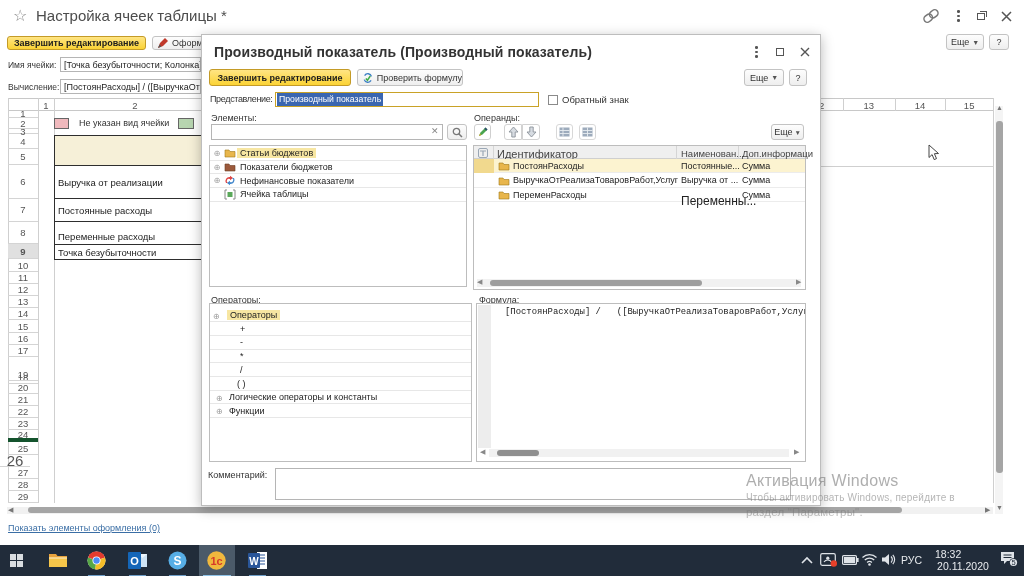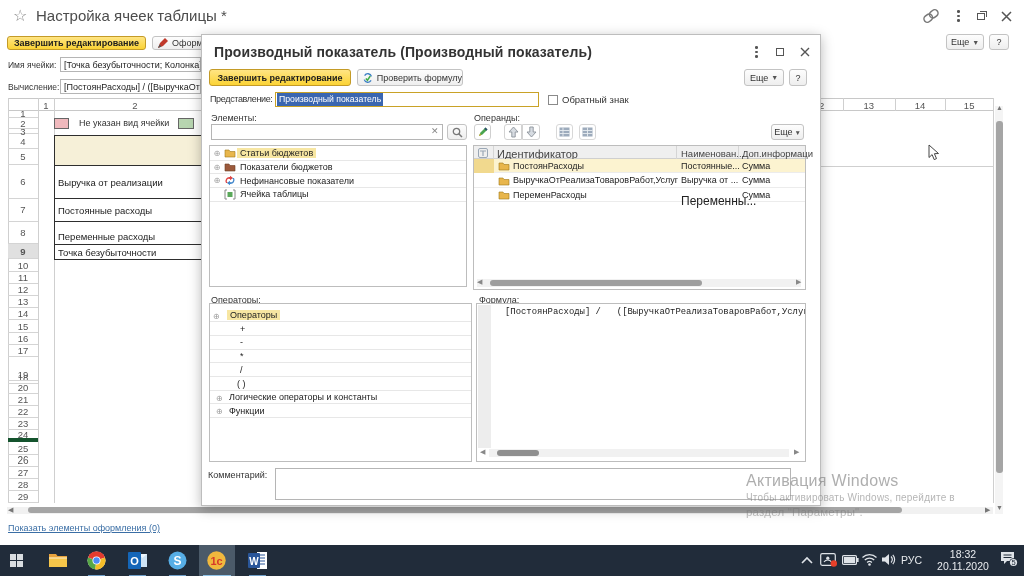--- a/index.html
+++ b/index.html
@@ -84,21 +84,21 @@
     <div class="abs" style="left:8px;top:332.69999999999993px;width:30px;height:12.199999999999989px;border-bottom:1px solid #d4d4d4;display:flex;align-items:center;justify-content:center;font-size:9.5px;color:#555">16</div>
     <div class="abs" style="left:8px;top:344.8999999999999px;width:30px;height:12.199999999999989px;border-bottom:1px solid #d4d4d4;display:flex;align-items:center;justify-content:center;font-size:9.5px;color:#555">17</div>
     <div class="abs" style="left:8px;top:372px;width:30px;height:12.199999999999989px;border-bottom:1px solid #d4d4d4;display:flex;align-items:center;justify-content:center;font-size:9.5px;color:#555">18</div>
     <div class="abs" style="left:8px;top:369.2999999999999px;width:30px;height:12.199999999999989px;border-bottom:1px solid #d4d4d4;display:flex;align-items:center;justify-content:center;font-size:9.5px;color:#555">19</div>
     <div class="abs" style="left:8px;top:381.4999999999999px;width:30px;height:12.199999999999989px;border-bottom:1px solid #d4d4d4;display:flex;align-items:center;justify-content:center;font-size:9.5px;color:#555">20</div>
     <div class="abs" style="left:8px;top:393.6999999999999px;width:30px;height:12.199999999999989px;border-bottom:1px solid #d4d4d4;display:flex;align-items:center;justify-content:center;font-size:9.5px;color:#555">21</div>
     <div class="abs" style="left:8px;top:405.89999999999986px;width:30px;height:12.199999999999989px;border-bottom:1px solid #d4d4d4;display:flex;align-items:center;justify-content:center;font-size:9.5px;color:#555">22</div>
     <div class="abs" style="left:8px;top:418.09999999999985px;width:30px;height:12.199999999999989px;border-bottom:1px solid #d4d4d4;display:flex;align-items:center;justify-content:center;font-size:9.5px;color:#555">23</div>
     <div class="abs" style="left:8px;top:430.29999999999984px;width:30px;height:12.199999999999989px;border-bottom:4px solid #14532d;display:flex;align-items:center;justify-content:center;font-size:9.5px;color:#555">24</div>
     <div class="abs" style="left:8px;top:442.49999999999983px;width:30px;height:12.199999999999989px;border-bottom:1px solid #d4d4d4;display:flex;align-items:center;justify-content:center;font-size:9.5px;color:#555">25</div>
-    <div class="abs" style="left:8px;top:454.6999999999998px;width:30px;height:12.199999999999989px;border-bottom:1px solid #d4d4d4;display:flex;align-items:center;justify-content:center;font-size:10px;color:#555">26</div>
+    <div class="abs" style="left:0;top:454.6999999999998px;width:30px;height:12.199999999999989px;border-bottom:1px solid #d4d4d4;display:flex;align-items:center;justify-content:center;font-size:15px;color:#555">26</div>
     <div class="abs" style="left:8px;top:466.8999999999998px;width:30px;height:12.199999999999989px;border-bottom:1px solid #d4d4d4;display:flex;align-items:center;justify-content:center;font-size:9.5px;color:#555">27</div>
     <div class="abs" style="left:8px;top:479.0999999999998px;width:30px;height:12.199999999999989px;border-bottom:1px solid #d4d4d4;display:flex;align-items:center;justify-content:center;font-size:9.5px;color:#555">28</div>
     <div class="abs" style="left:8px;top:491.2999999999998px;width:30px;height:12.199999999999989px;border-bottom:1px solid #d4d4d4;display:flex;align-items:center;justify-content:center;font-size:9.5px;color:#555">29</div>
   </div>
 
 <div class="abs" style="left:54px;top:118px;width:15px;height:11px;background:#f0b9bd;border:1px solid #666"></div>
 <div class="abs" style="left:79px;top:118px;font-size:9px;color:#333">Не указан вид ячейки</div>
 <div class="abs" style="left:178px;top:118px;width:16px;height:11px;background:#b7d5b0;border:1px solid #666"></div>
 
 <div class="cell" style="left:54px;top:135px;width:163px;height:31px;background:#f6f0d8;border-width:1.5px"></div>
@@ -380,21 +380,21 @@
   </svg>
 <svg class="abs" style="z-index:51;left:861px;top:553px" width="17" height="13" viewBox="0 0 17 13">
     <path d="M1.5 4.5 A10 10 0 0 1 15.5 4.5 M3.8 7 A6.8 6.8 0 0 1 13.2 7 M6.1 9.4 A3.6 3.6 0 0 1 10.9 9.4" stroke="#dfe3e8" stroke-width="1.3" fill="none"></path>
     <circle cx="8.5" cy="11.5" r="1.3" fill="#dfe3e8"></circle>
   </svg>
 <svg class="abs" style="z-index:51;left:881px;top:553px" width="15" height="13" viewBox="0 0 15 13">
     <path d="M1 4.5 h3 L8 1 v11 L4 8.5 h-3 z" fill="#dfe3e8"></path>
     <path d="M10 3.5 a4.5 4.5 0 0 1 0 6 M11.8 1.8 a7 7 0 0 1 0 9.4" stroke="#dfe3e8" stroke-width="1.2" fill="none"></path>
   </svg>
 <div class="abs" style="z-index:51;left:901px;top:554px;font-size:10.5px;color:#e8ebee">РУС</div>
-<div class="abs" style="z-index:51;left:935px;top:548px;width:56px;text-align:center;font-size:10.5px;color:#e8ebee">18:32</div>
+<div class="abs" style="z-index:51;left:935px;top:548px;width:56px;text-align:left;font-size:10.5px;color:#e8ebee">18:32</div>
 <div class="abs" style="z-index:51;left:935px;top:560px;width:56px;text-align:center;font-size:10.5px;color:#e8ebee">20.11.2020</div>
 <svg class="abs" style="z-index:51;left:1000px;top:551px" width="19" height="17" viewBox="0 0 19 17">
     <path d="M1 1 h13 v9 h-7 l-3 3 v-3 h-3 z" fill="#dfe3e8"></path>
     <path d="M3.5 4 h8 M3.5 6.5 h8" stroke="#212c3a" stroke-width="1"></path>
     <circle cx="13.5" cy="11.5" r="4.3" fill="#212c3a"></circle>
     <circle cx="13.5" cy="11.5" r="3.6" fill="#dfe3e8"></circle>
     <text x="13.5" y="14.2" text-anchor="middle" font-family="Liberation Sans" font-size="7.5" fill="#212c3a">5</text>
   </svg>
 
 </body></html>

